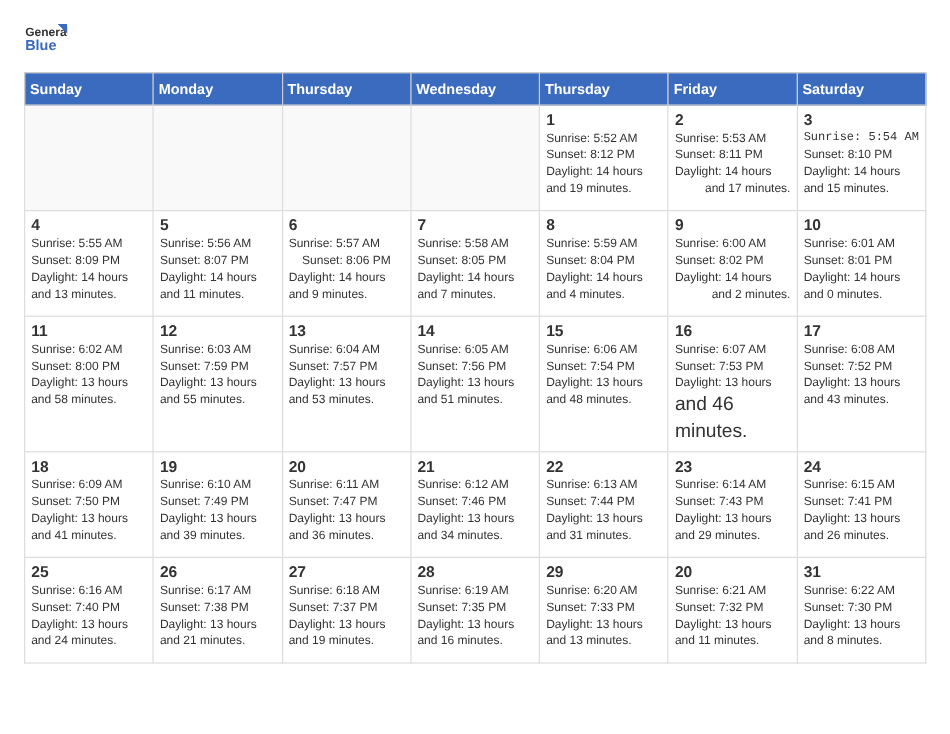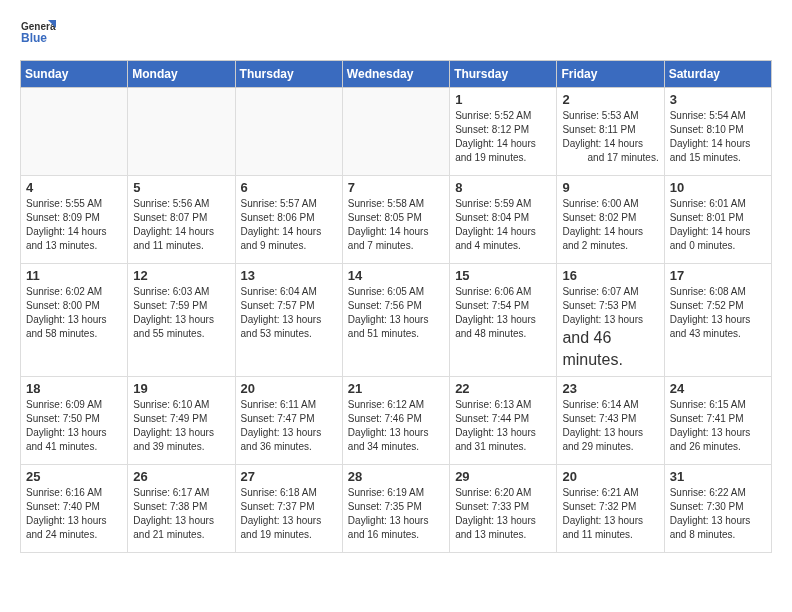--- a/index.html
+++ b/index.html
@@ -110,21 +110,21 @@
         </td>
         <td>
           <span class="day-number">2</span>
           <div style="font-size: 10px; line-height: 1.4;">Sunrise: 5:53 AM</div>
           <div style="font-size: 10px; line-height: 1.4;">Sunset: 8:11 PM</div>
           <div style="font-size: 10px; line-height: 1.4;">Daylight: 14 hours</div>
           <div style="font-size: 10px; line-height: 1.4; text-align: right;">and 17 minutes.</div>
         </td>
         <td>
           <span class="day-number">3</span>
-          <div style="font-size: 10px; line-height: 1.4;">Sunrise: 5:54 AM</div>
+          <div style="font-size: 10px; line-height: 1.4; font-family: Liberation Mono, monospace;">Sunrise: 5:54 AM</div>
           <div style="font-size: 10px; line-height: 1.4;">Sunset: 8:10 PM</div>
           <div style="font-size: 10px; line-height: 1.4;">Daylight: 14 hours</div>
           <div style="font-size: 10px; line-height: 1.4;">and 15 minutes.</div>
         </td>
       </tr>
       <tr>
         <td>
           <span class="day-number">4</span>
           <div style="font-size: 10px; line-height: 1.4;">Sunrise: 5:55 AM</div>
           <div style="font-size: 10px; line-height: 1.4;">Sunset: 8:09 PM</div>
@@ -134,21 +134,21 @@
         <td>
           <span class="day-number">5</span>
           <div style="font-size: 10px; line-height: 1.4;">Sunrise: 5:56 AM</div>
           <div style="font-size: 10px; line-height: 1.4;">Sunset: 8:07 PM</div>
           <div style="font-size: 10px; line-height: 1.4;">Daylight: 14 hours</div>
           <div style="font-size: 10px; line-height: 1.4;">and 11 minutes.</div>
         </td>
         <td>
           <span class="day-number">6</span>
           <div style="font-size: 10px; line-height: 1.4;">Sunrise: 5:57 AM</div>
-          <div style="font-size: 10px; line-height: 1.4;">Sunset: 8:06 PM</div>
+          <div style="font-size: 10px; line-height: 1.4; text-align: center;">Sunset: 8:06 PM</div>
           <div style="font-size: 10px; line-height: 1.4;">Daylight: 14 hours</div>
           <div style="font-size: 10px; line-height: 1.4;">and 9 minutes.</div>
         </td>
         <td>
           <span class="day-number">7</span>
           <div style="font-size: 10px; line-height: 1.4;">Sunrise: 5:58 AM</div>
           <div style="font-size: 10px; line-height: 1.4;">Sunset: 8:05 PM</div>
           <div style="font-size: 10px; line-height: 1.4;">Daylight: 14 hours</div>
           <div style="font-size: 10px; line-height: 1.4;">and 7 minutes.</div>
         </td>
@@ -157,21 +157,21 @@
           <div style="font-size: 10px; line-height: 1.4;">Sunrise: 5:59 AM</div>
           <div style="font-size: 10px; line-height: 1.4;">Sunset: 8:04 PM</div>
           <div style="font-size: 10px; line-height: 1.4;">Daylight: 14 hours</div>
           <div style="font-size: 10px; line-height: 1.4;">and 4 minutes.</div>
         </td>
         <td>
           <span class="day-number">9</span>
           <div style="font-size: 10px; line-height: 1.4;">Sunrise: 6:00 AM</div>
           <div style="font-size: 10px; line-height: 1.4;">Sunset: 8:02 PM</div>
           <div style="font-size: 10px; line-height: 1.4;">Daylight: 14 hours</div>
-          <div style="font-size: 10px; line-height: 1.4;">and 2 minutes.</div>
+          <div style="font-size: 10px; line-height: 1.4; text-align: right;">and 2 minutes.</div>
         </td>
         <td>
           <span class="day-number">10</span>
           <div style="font-size: 10px; line-height: 1.4;">Sunrise: 6:01 AM</div>
           <div style="font-size: 10px; line-height: 1.4;">Sunset: 8:01 PM</div>
           <div style="font-size: 10px; line-height: 1.4;">Daylight: 14 hours</div>
           <div style="font-size: 10px; line-height: 1.4;">and 0 minutes.</div>
         </td>
       </tr>
       <tr>

